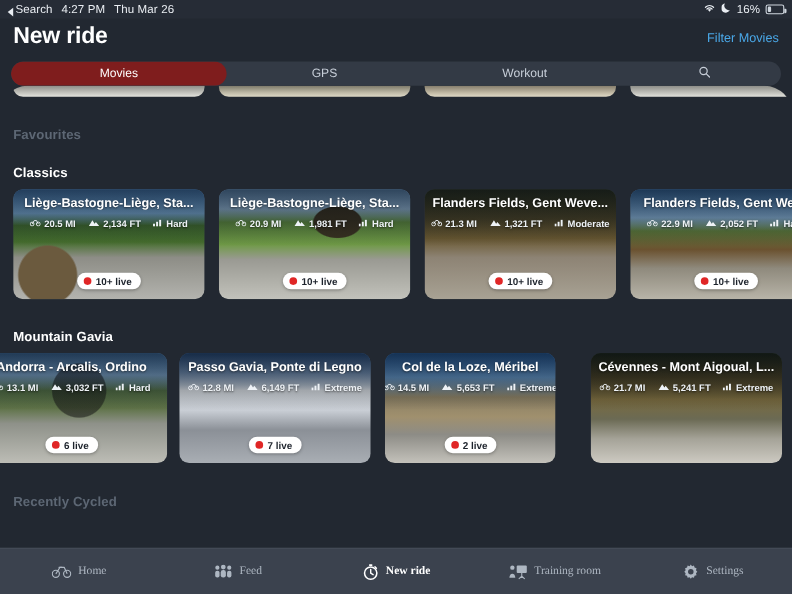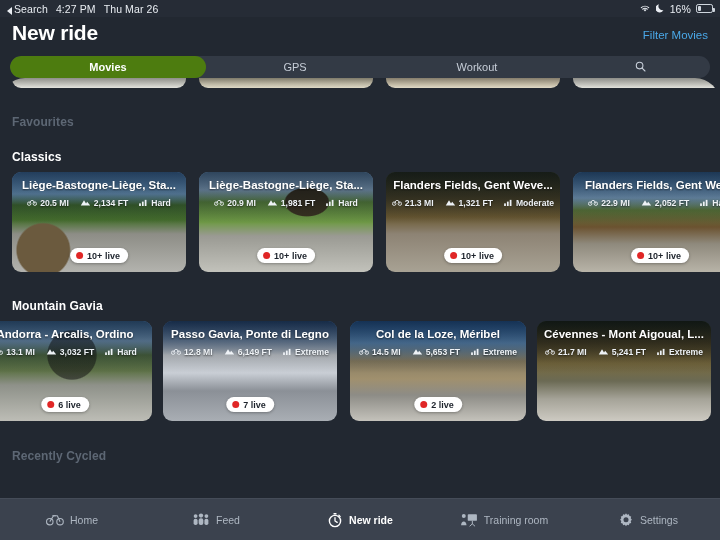--- a/index.html
+++ b/index.html
@@ -43,21 +43,21 @@
     overflow:hidden;
   }
   .seg{
     flex:0 0 auto; height:22px; display:flex; align-items:center; justify-content:center;
     font-size:11px; color:#c7ced8; border-radius:11px;
   }
   .seg.w1{ width:196px; }
   .seg.w2{ width:178px; }
   .seg.w3{ width:186px;text-align:right; }
   .seg.w4{ width:140px; }
-  .seg.active{ background:#4d7c0f; color:#ffffff; font-weight:700; }
+  .seg.active{ background:#7f1d1d; color:#ffffff; font-weight:400; }
   .seg .sicon{ font-size:11px; color:#c7ced8; }
 
   
   .body{ position:absolute; top:78px; left:0; width:720px; height:420px; overflow:hidden;border-radius:25px; }
 
   .section-title{
     font-size:12px; font-weight:700; letter-spacing:.1px;
     padding-left:12px;
   }
   .section-title.bright{ color:#ffffff; }
@@ -124,20 +124,21 @@
 
   .clip-card{
     position:absolute; height:10px; border-radius:0 0 9px 9px; overflow:hidden;
   }
 
   
   .tabbar{
     position:absolute; bottom:0; left:0; width:720px; height:42px;
     background:#3b424e; display:flex; align-items:center;
     border-top:1px solid #454c58;
+    font-family:Liberation Serif, serif;
   }
   .tab{ flex:1; display:flex; align-items:center; justify-content:center; gap:6px;
         font-size:10.5px; color:#aeb7c2; }
   .tab.active{ color:#ffffff; font-weight:700; }
   .tab svg{ display:block; }
 </style>
 </head>
 <body>
 
 <div id="app">
@@ -407,21 +408,21 @@
                 </svg></span>
               <span>Extreme</span>
             </span>
         </div>
         <div class="live">
             <span class="dot"></span>
             <span>7 live</span>
           </div>
       </div>
 
-      <div class="card" style="left:350px; width:176px;">
+      <div class="card" style="left:350px; width:155px;">
         <div class="photo ph-alpine"></div>
         <div class="scrim"></div>
         <div class="ctitle">Col de la Loze, Méribel</div>
         <div class="cmeta">
           <span class="mi">
               <span><svg width="10" height="7" viewBox="0 0 12 8">
                   <circle cx="2.6" cy="5.4" r="2.1" stroke="#eef2f6" stroke-width="1" fill="none"></circle>
                   <circle cx="9.4" cy="5.4" r="2.1" stroke="#eef2f6" stroke-width="1" fill="none"></circle>
                   <path d="M2.6 5.4L5 1.6h2.4L9.4 5.4" stroke="#eef2f6" stroke-width="1" fill="none" stroke-linejoin="round"></path>
                 </svg></span>

